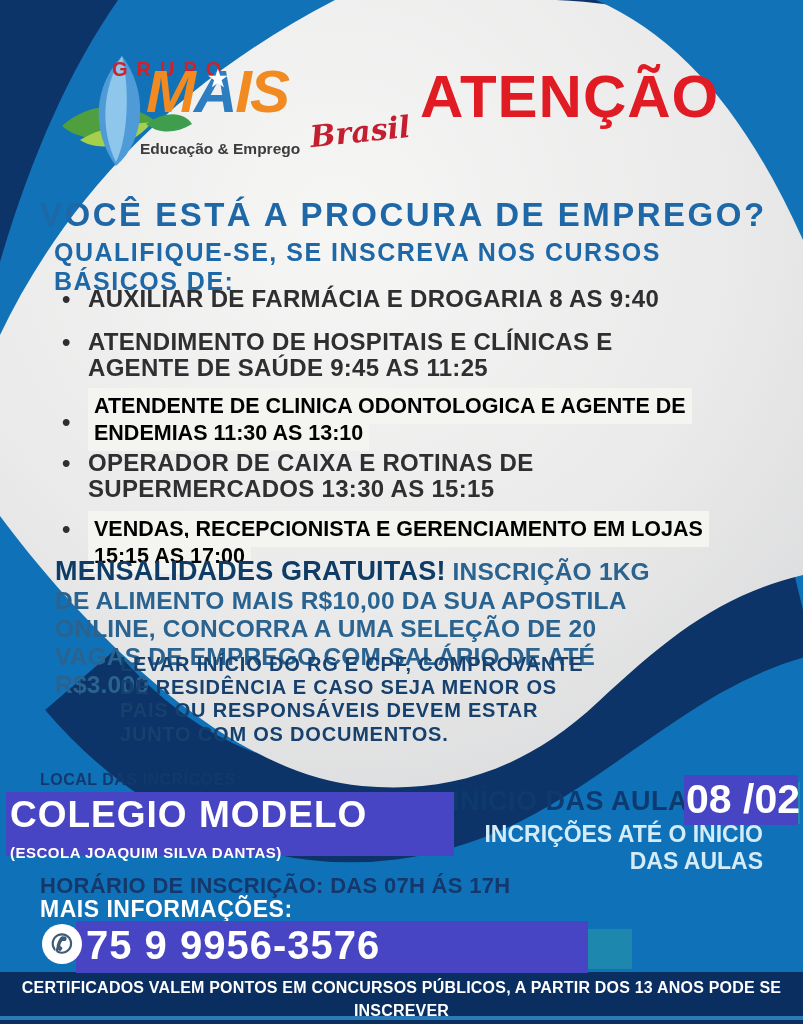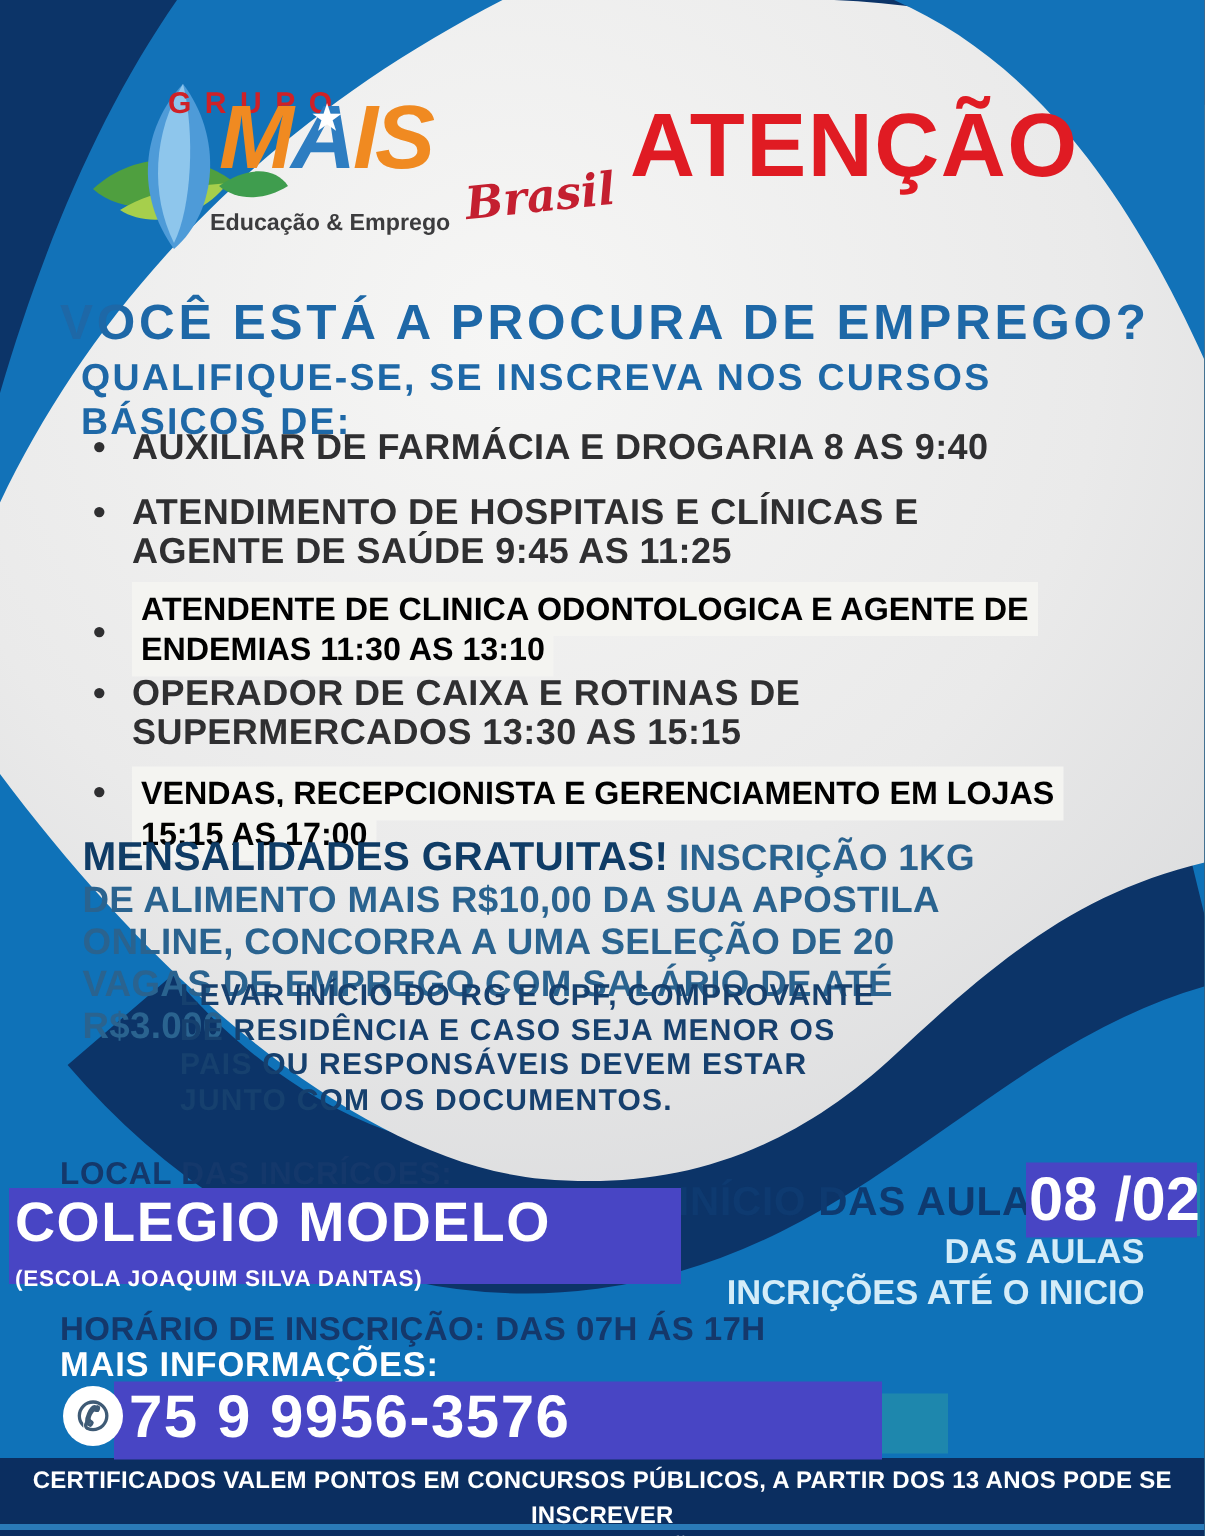--- a/index.html
+++ b/index.html
@@ -37,21 +37,21 @@
   .hl .txt{font-size:21.5px;color:#000;letter-spacing:0;line-height:1.25;}
   .hl .txt span{background:#f4f4f1;box-decoration-break:clone;-webkit-box-decoration-break:clone;padding:6px 6px;}
 
   
   .mensalidades{left:55px;top:556px;width:600px;font-size:24.5px;font-weight:600;color:#2a638f;line-height:1.14;letter-spacing:.2px;}
   .mensalidades b{font-size:27px;font-weight:800;color:#0f3c66;}
 
   .docsnote{left:120px;top:653px;width:470px;font-size:20px;font-weight:800;color:#16406e;line-height:1.16;letter-spacing:.8px;}
 
   
-  .local-label{left:40px;top:771px;font-size:21px;font-weight:700;color:#14386b;letter-spacing:.5px;}
+  .local-label{left:40px;top:771px;font-size:16px;font-weight:700;color:#14386b;letter-spacing:.5px;}
   .place-box{left:6px;top:792px;width:448px;height:64px;background:#4845c4;z-index:3;}
   .place-name{position:absolute;left:4px;top:2px;font-size:37px;font-weight:800;color:#fff;letter-spacing:1px;white-space:nowrap;}
   .place-school{position:absolute;left:4px;top:52px;font-size:15px;font-weight:700;color:#fff;letter-spacing:.5px;white-space:nowrap;}
   .inicio-label{left:452px;top:786px;font-size:27px;font-weight:800;color:#0e3a70;letter-spacing:.5px;z-index:2;}
   .date-teal{left:768px;top:782px;width:32px;height:42px;background:#1e87ad;z-index:3;}
   .date-box{left:684px;top:775px;width:92px;height:50px;background:#4845c4;z-index:4;padding-left:22px;}
   .date-box .dt{position:absolute;left:2px;top:1px;font-size:41px;font-weight:800;color:#fff;white-space:nowrap;}
   .inicio-note{right:40px;top:821px;width:320px;text-align:right;font-size:23px;font-weight:600;color:#d4ecf8;line-height:1.18;z-index:2;}
   .schedule{left:40px;top:873px;font-size:22px;font-weight:800;color:#14386b;letter-spacing:.3px;}
   .moreinfo-label{left:40px;top:896px;font-size:23px;font-weight:600;color:#ffffff;letter-spacing:.5px;}
@@ -138,22 +138,22 @@
     <div class="place-name">COLEGIO MODELO</div>
     <div class="place-school">(ESCOLA JOAQUIM SILVA DANTAS)</div>
   </div>
 
   <div class="abs inicio-label">INÍCIO DAS AULAS</div>
   <div class="abs date-teal"></div>
   <div class="abs date-box">
     <div class="dt">08 /02</div>
   </div>
   <div class="abs inicio-note">
+    <div>INCRIÇÕES ATÉ O INICIO</div>
     <div>DAS AULAS</div>
-    <div>INCRIÇÕES ATÉ O INICIO</div>
   </div>
 
   <div class="abs schedule">HORÁRIO DE INSCRIÇÃO: DAS 07H ÁS 17H</div>
   <div class="abs moreinfo-label">MAIS INFORMAÇÕES:</div>
 
   <div class="abs phone-teal"></div>
   <div class="abs phone-box">
     <div class="ph">75 9 9956-3576</div>
   </div>
   <div class="abs wa">

